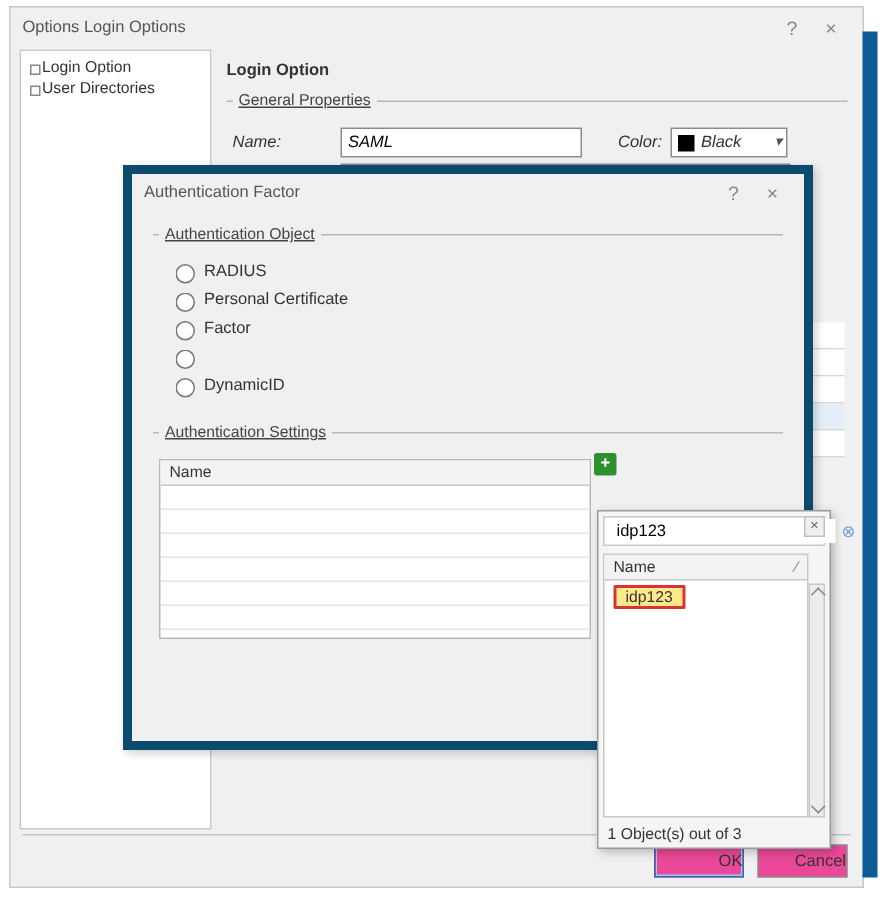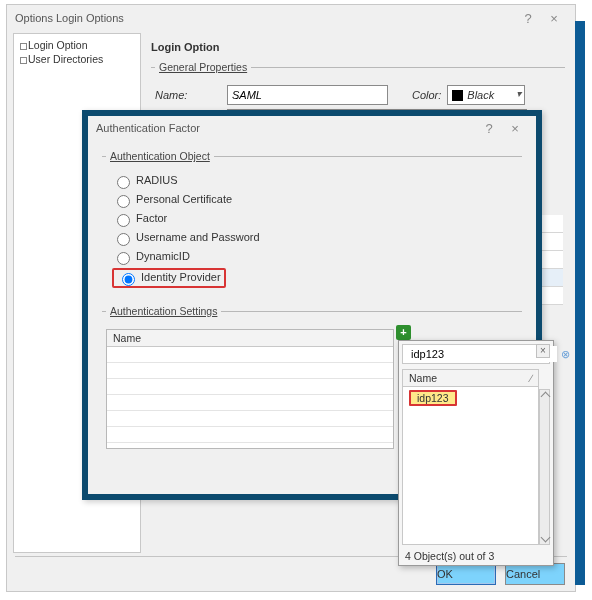--- a/index.html
+++ b/index.html
@@ -128,22 +128,22 @@
     position: absolute; top: -5px; right: -18px;
     width: 15px; height: 15px; background: #2e8f2e;
     color: #fff; font-weight: bold; text-align: center; line-height: 14px;
     border-radius: 2px; font-size: 11px;
   }
   .auth-footer {
     position: absolute; bottom: 6px; right: 12px;
   }
   .btn {
     display: inline-block; min-width: 60px; height: 22px;
-    background: #7dd3fc; border: 1px solid #8a8a8a;
-    text-align: left; line-height: 20px; margin-left: 6px;
+    background: #ec4899; border: 1px solid #8a8a8a;
+    text-align: right; line-height: 20px; margin-left: 6px;
     font-size: 11px;
   }
   .btn.primary { border: 1px solid #2a6bb6; box-shadow: 0 0 0 1px #a6c8ec inset; }
   .popup {
     position: absolute;
     left: 398px; top: 340px;
     width: 156px; height: 226px;
     background: #f5f5f5;
     border: 1px solid #9a9a9a;
     box-shadow: 2px 2px 6px rgba(0,0,0,.25);
@@ -259,31 +259,24 @@
       <div class="radio-row">
         <input type="radio" name="af" style="">
         <span>Personal Certificate</span>
       </div>
       <div class="radio-row">
         <input type="radio" name="af" style="">
         <span>Factor</span>
       </div>
       <div class="radio-row">
         <input type="radio" name="af" style="">
-        <span>Username and Password</span>
       </div>
       <div class="radio-row">
         <input type="radio" name="af" style="">
         <span>DynamicID</span>
-      </div>
-      <div class="radio-row">
-        <span class="hi-box">
-          <input type="radio" name="af" checked="" style="">
-          <span>Identity Provider</span>
-        </span>
       </div>
     </fieldset>
     <fieldset class="group" style="border-top:1px solid #b8b8b8">
       <legend>Authentication Settings</legend>
       <div style="position:relative">
         <div class="settings-table">
           <div class="th">Name</div>
           <div class="tr"></div>
           <div class="tr"></div>
           <div class="tr"></div>
@@ -309,14 +302,14 @@
   <div class="list">
     <div class="lh">
       <span>Name</span>
       <span style="color:#888">∕</span>
     </div>
     <div class="li">
       <span class="pill">idp123</span>
     </div>
   </div>
   <div class="scroll"></div>
-  <div class="ft">4 Object(s) out of 3</div>
+  <div class="ft">1 Object(s) out of 3</div>
 </div>
 
 </body></html>

